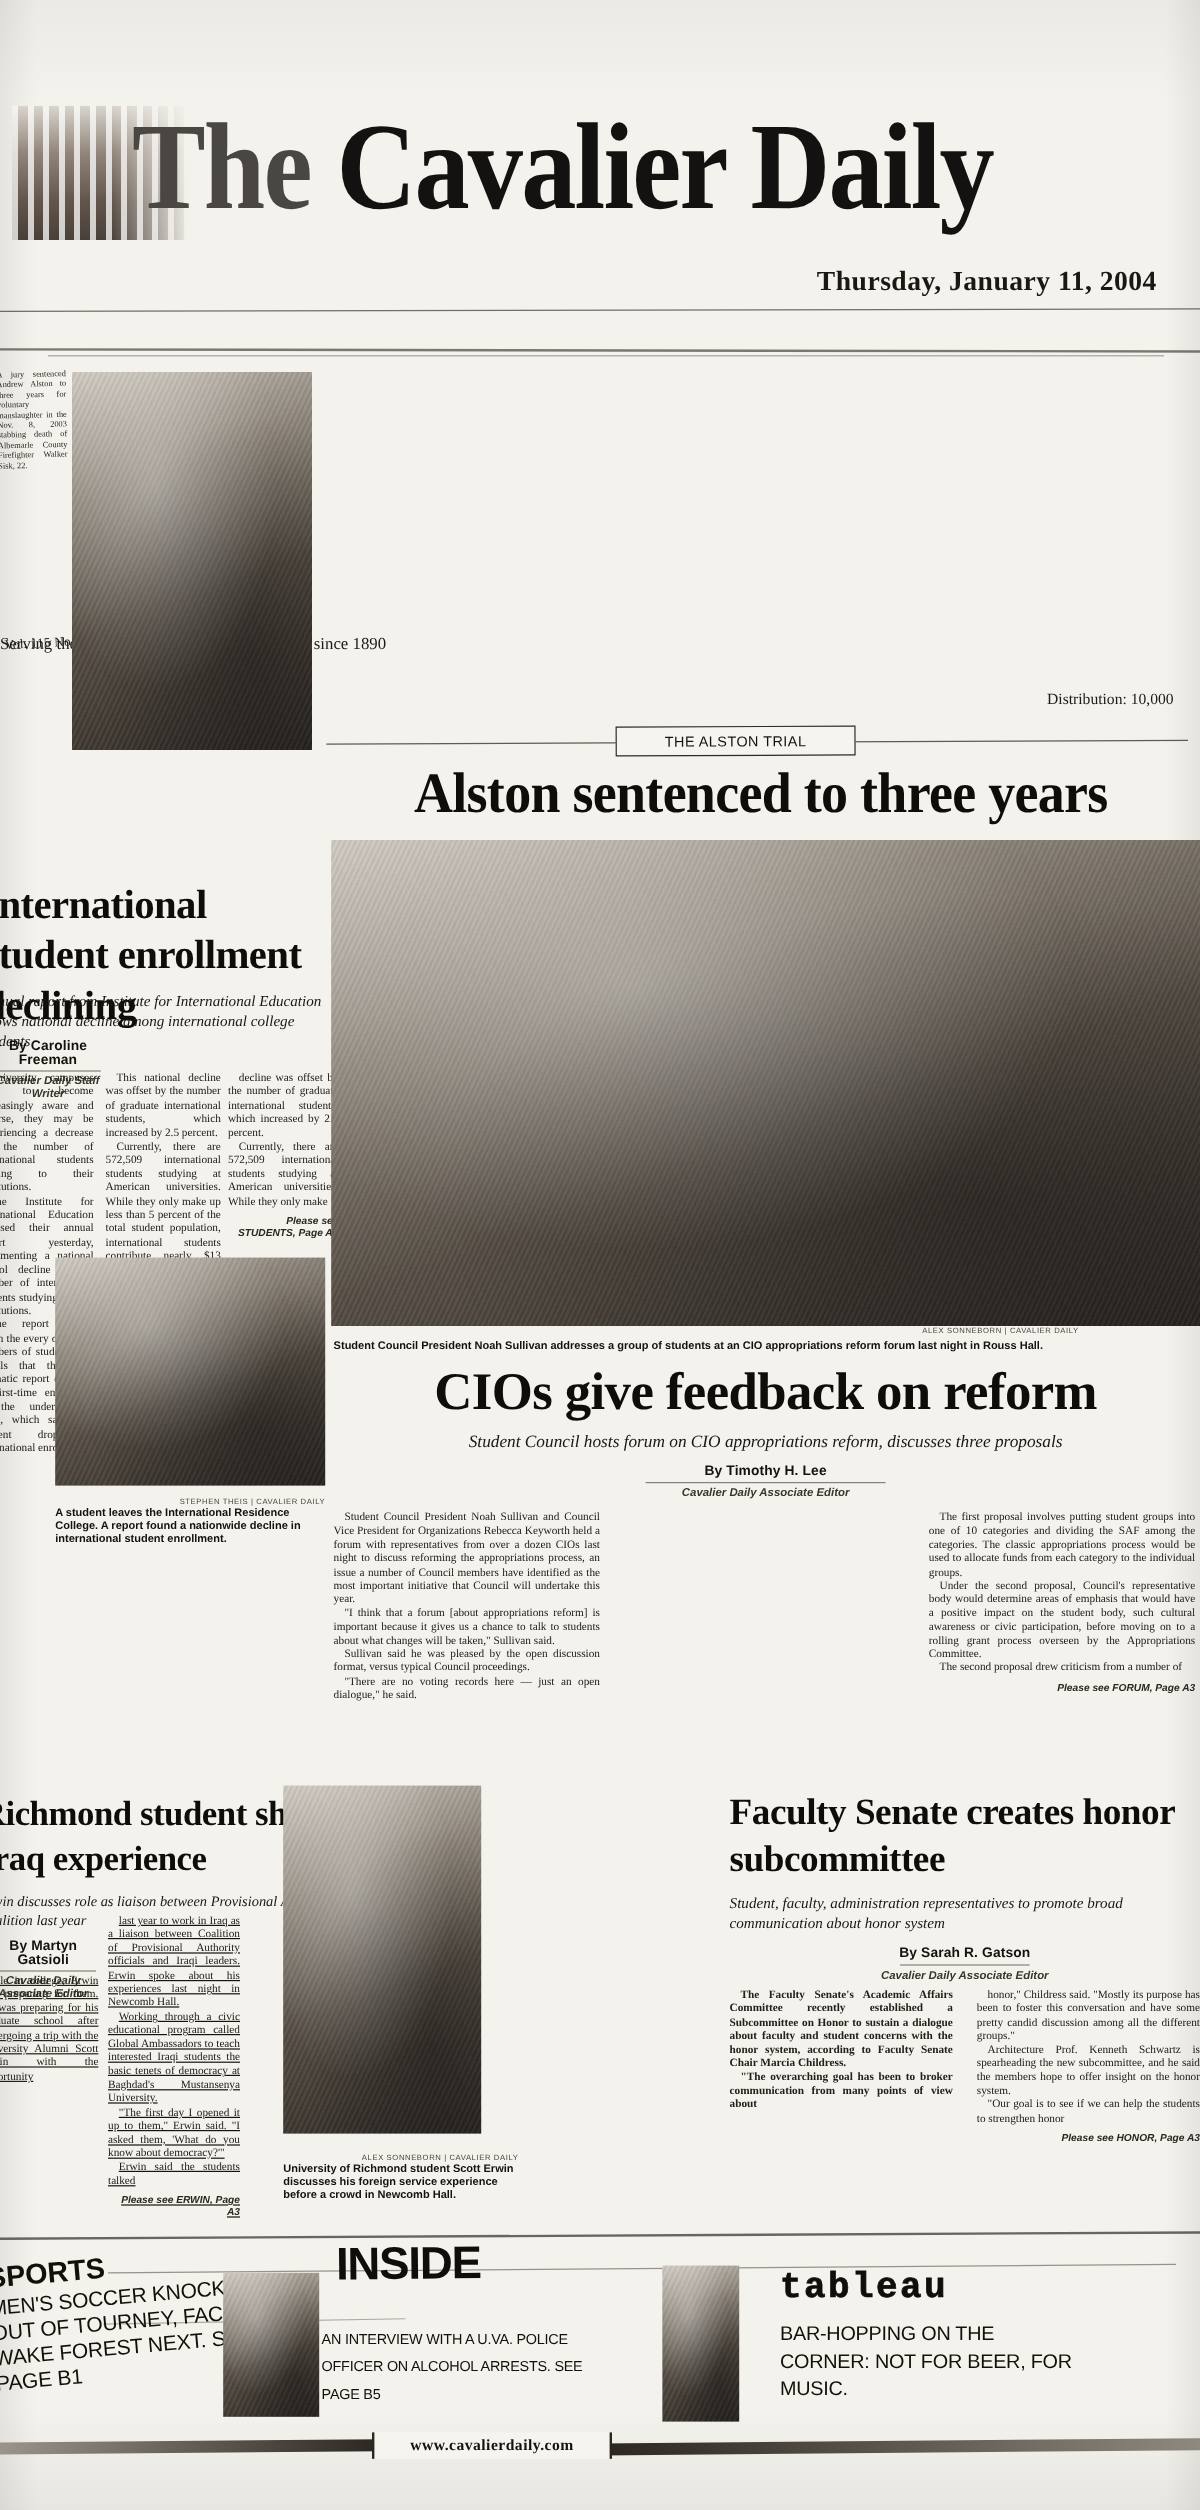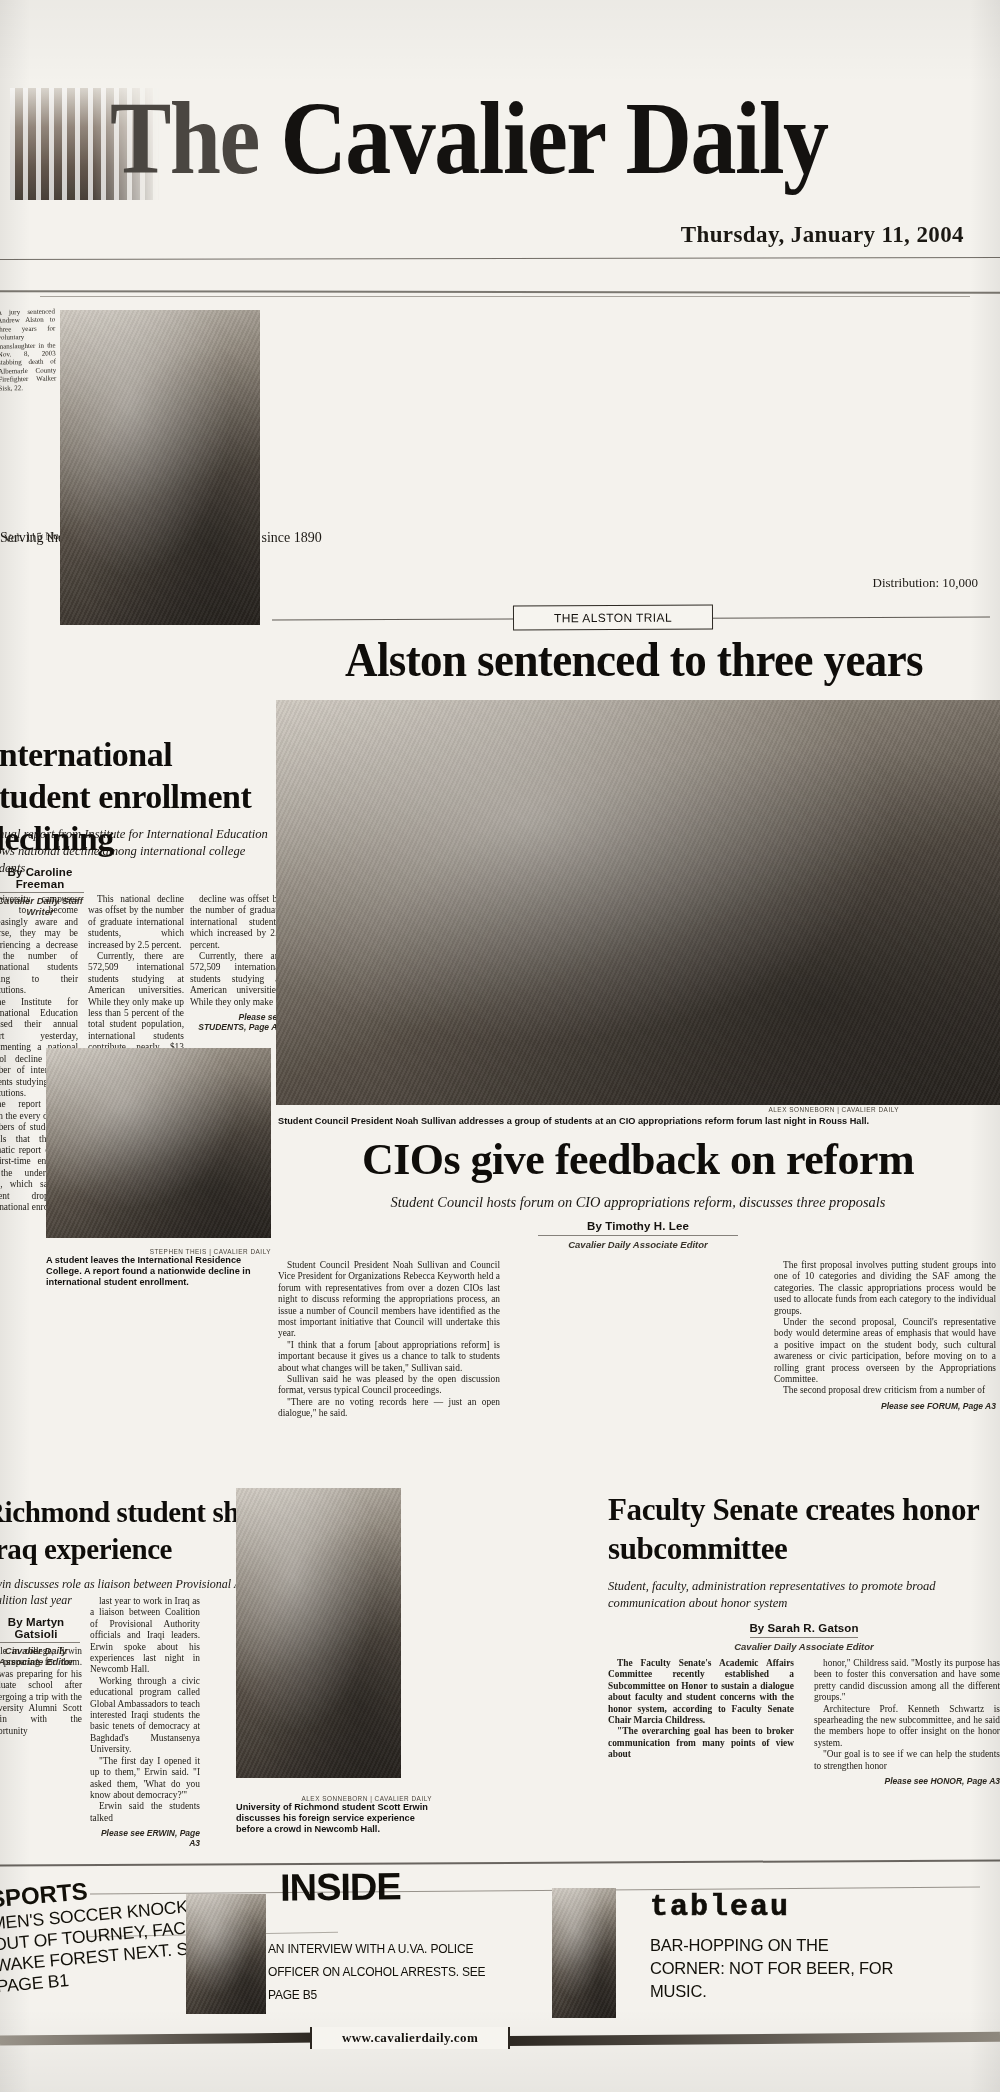--- a/index.html
+++ b/index.html
@@ -133,21 +133,21 @@
   .ccol1 { left:2px; }
   .ccol2 { left:250px; }
   .ccol3 { left:498px; }
 
   
   .rich { position:absolute; left:0; top:1486px; width:300px; height:380px; }
   .rich-hl { position:absolute; left:-16px; top:8px; width:310px; font-size:29px; line-height:37px; letter-spacing:-.4px;}
   .rich-deck { position:absolute; left:-18px; top:90px; width:300px; font-size:12px; line-height:16px;}
   .rich-by { position:absolute; left:-14px; top:130px; width:100px; }
   .rich-by .ruleS { height:1px; background:#3a352e; opacity:.6; margin:2px 6px;}
-  .rcol { position:absolute; width:98px; }
+  .rcol { position:absolute; width:98px;text-decoration:underline; }
   .rcol1 { left:-16px; top:160px; }
   .rcol2 { left:90px;  top:110px; width:110px;}
   .erwin-photo { position:absolute; left:236px; top:1488px; width:165px; height:290px; }
   .erwin-cut { position:absolute; left:236px; top:1795px; width:196px; }
 
   
   .fac { position:absolute; left:608px; top:1486px; width:392px; height:380px; }
   .fac-hl { position:absolute; left:0; top:4px; width:392px; font-size:31px; line-height:39px; letter-spacing:-.4px;}
   .fac-deck { position:absolute; left:0; top:92px; width:392px; font-size:12.6px; line-height:17px;}
   .fac-by { position:absolute; left:96px; top:136px; width:200px;}

